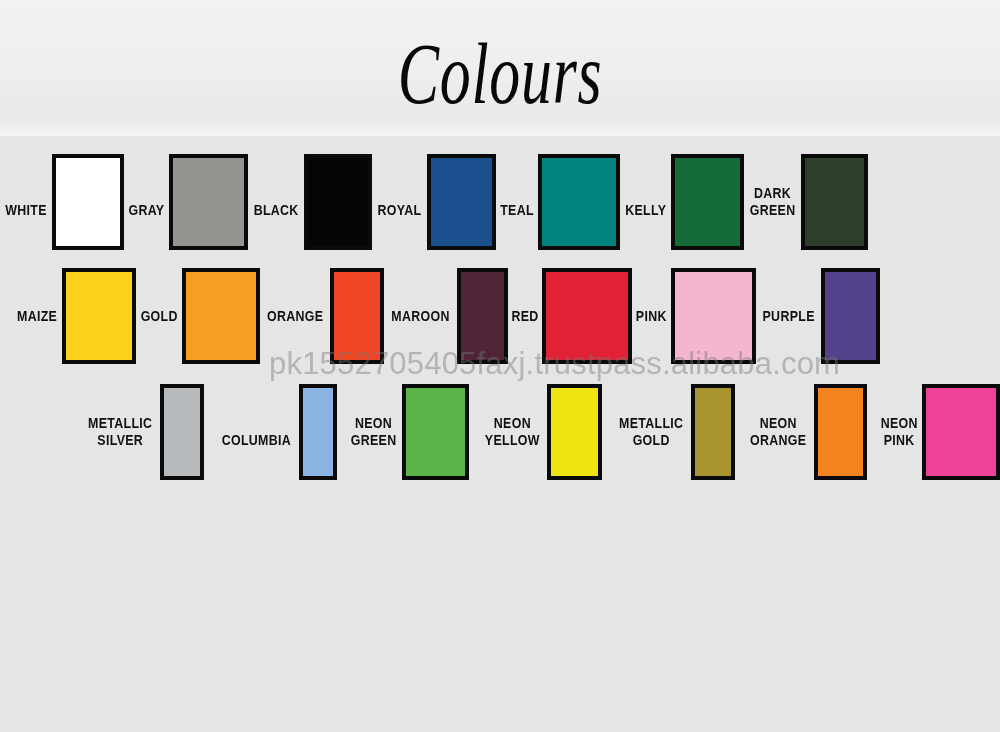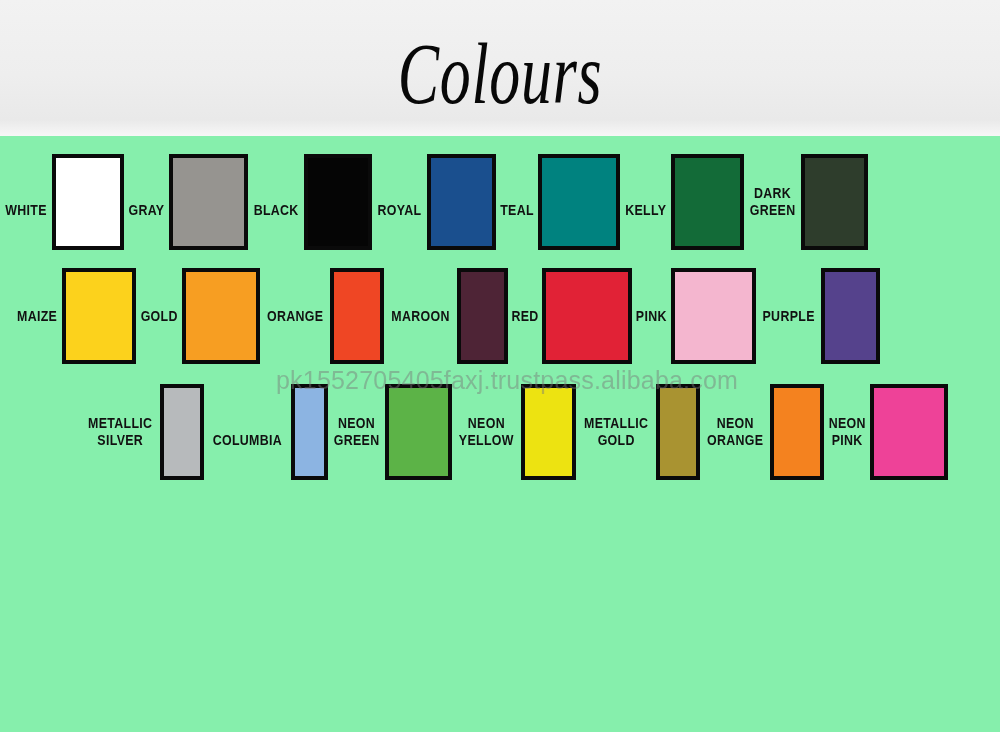--- a/index.html
+++ b/index.html
@@ -12,21 +12,21 @@
     background: #ffffff;
     font-family: "Liberation Sans", sans-serif;
     overflow: hidden;
     position: relative;
   }
 
   #page {
     position: relative;
     width: 1000px;
     height: 732px;
-    background: #86efac;
+    background: #e5e5e5;
     text-decoration: underline;
   }
 
   
   .header-band {
     position: absolute;
     left: 0;
     top: 0;
     width: 1000px;
     height: 136px;
@@ -60,21 +60,21 @@
 
   .swatch-row {
     display: flex;
     align-items: flex-start;
     width: 1000px;
     box-sizing: border-box;
   }
 
   .row-1 { padding: 14px 0 0 0; margin-left: 0; }
   .row-2 { padding: 14px 0 0 12px; margin-left: 0; }
-  .row-3 { padding: 16px 0 0 80px; }
+  .row-3 { padding: 16px 0 0 80px; justify-content: space-between; }
 
   .swatch-cell {
     width: 124px;
     box-sizing: border-box;
     display: flex;
     flex-direction: row;
     align-items: center;
   }
 
   .swatch-label {
@@ -104,31 +104,30 @@
   }
 
   
   .row-1 .swatch-label { min-height: 36px; }
   .row-2 .swatch-label { min-height: 20px; }
   .row-3 .swatch-label { min-height: 36px; }
 
   
   .watermark {
     position: absolute;
-    left: 276px;
+    left: 269px;
     top: 350px;
     font-family: "Liberation Sans", sans-serif;
-    font-size: 25px;
+    font-size: 31px;
     line-height: 28px;
     letter-spacing: 0.2px;
     color: rgba(120,120,120,0.45);
     white-space: nowrap;
     pointer-events: none;
     user-select: none;
-    margin-top: 16px;
   }
 </style>
 </head>
 <body>
 
 <div id="page">
 
   <div class="header-band">
     <div class="header-title">Colours</div>
   </div>

